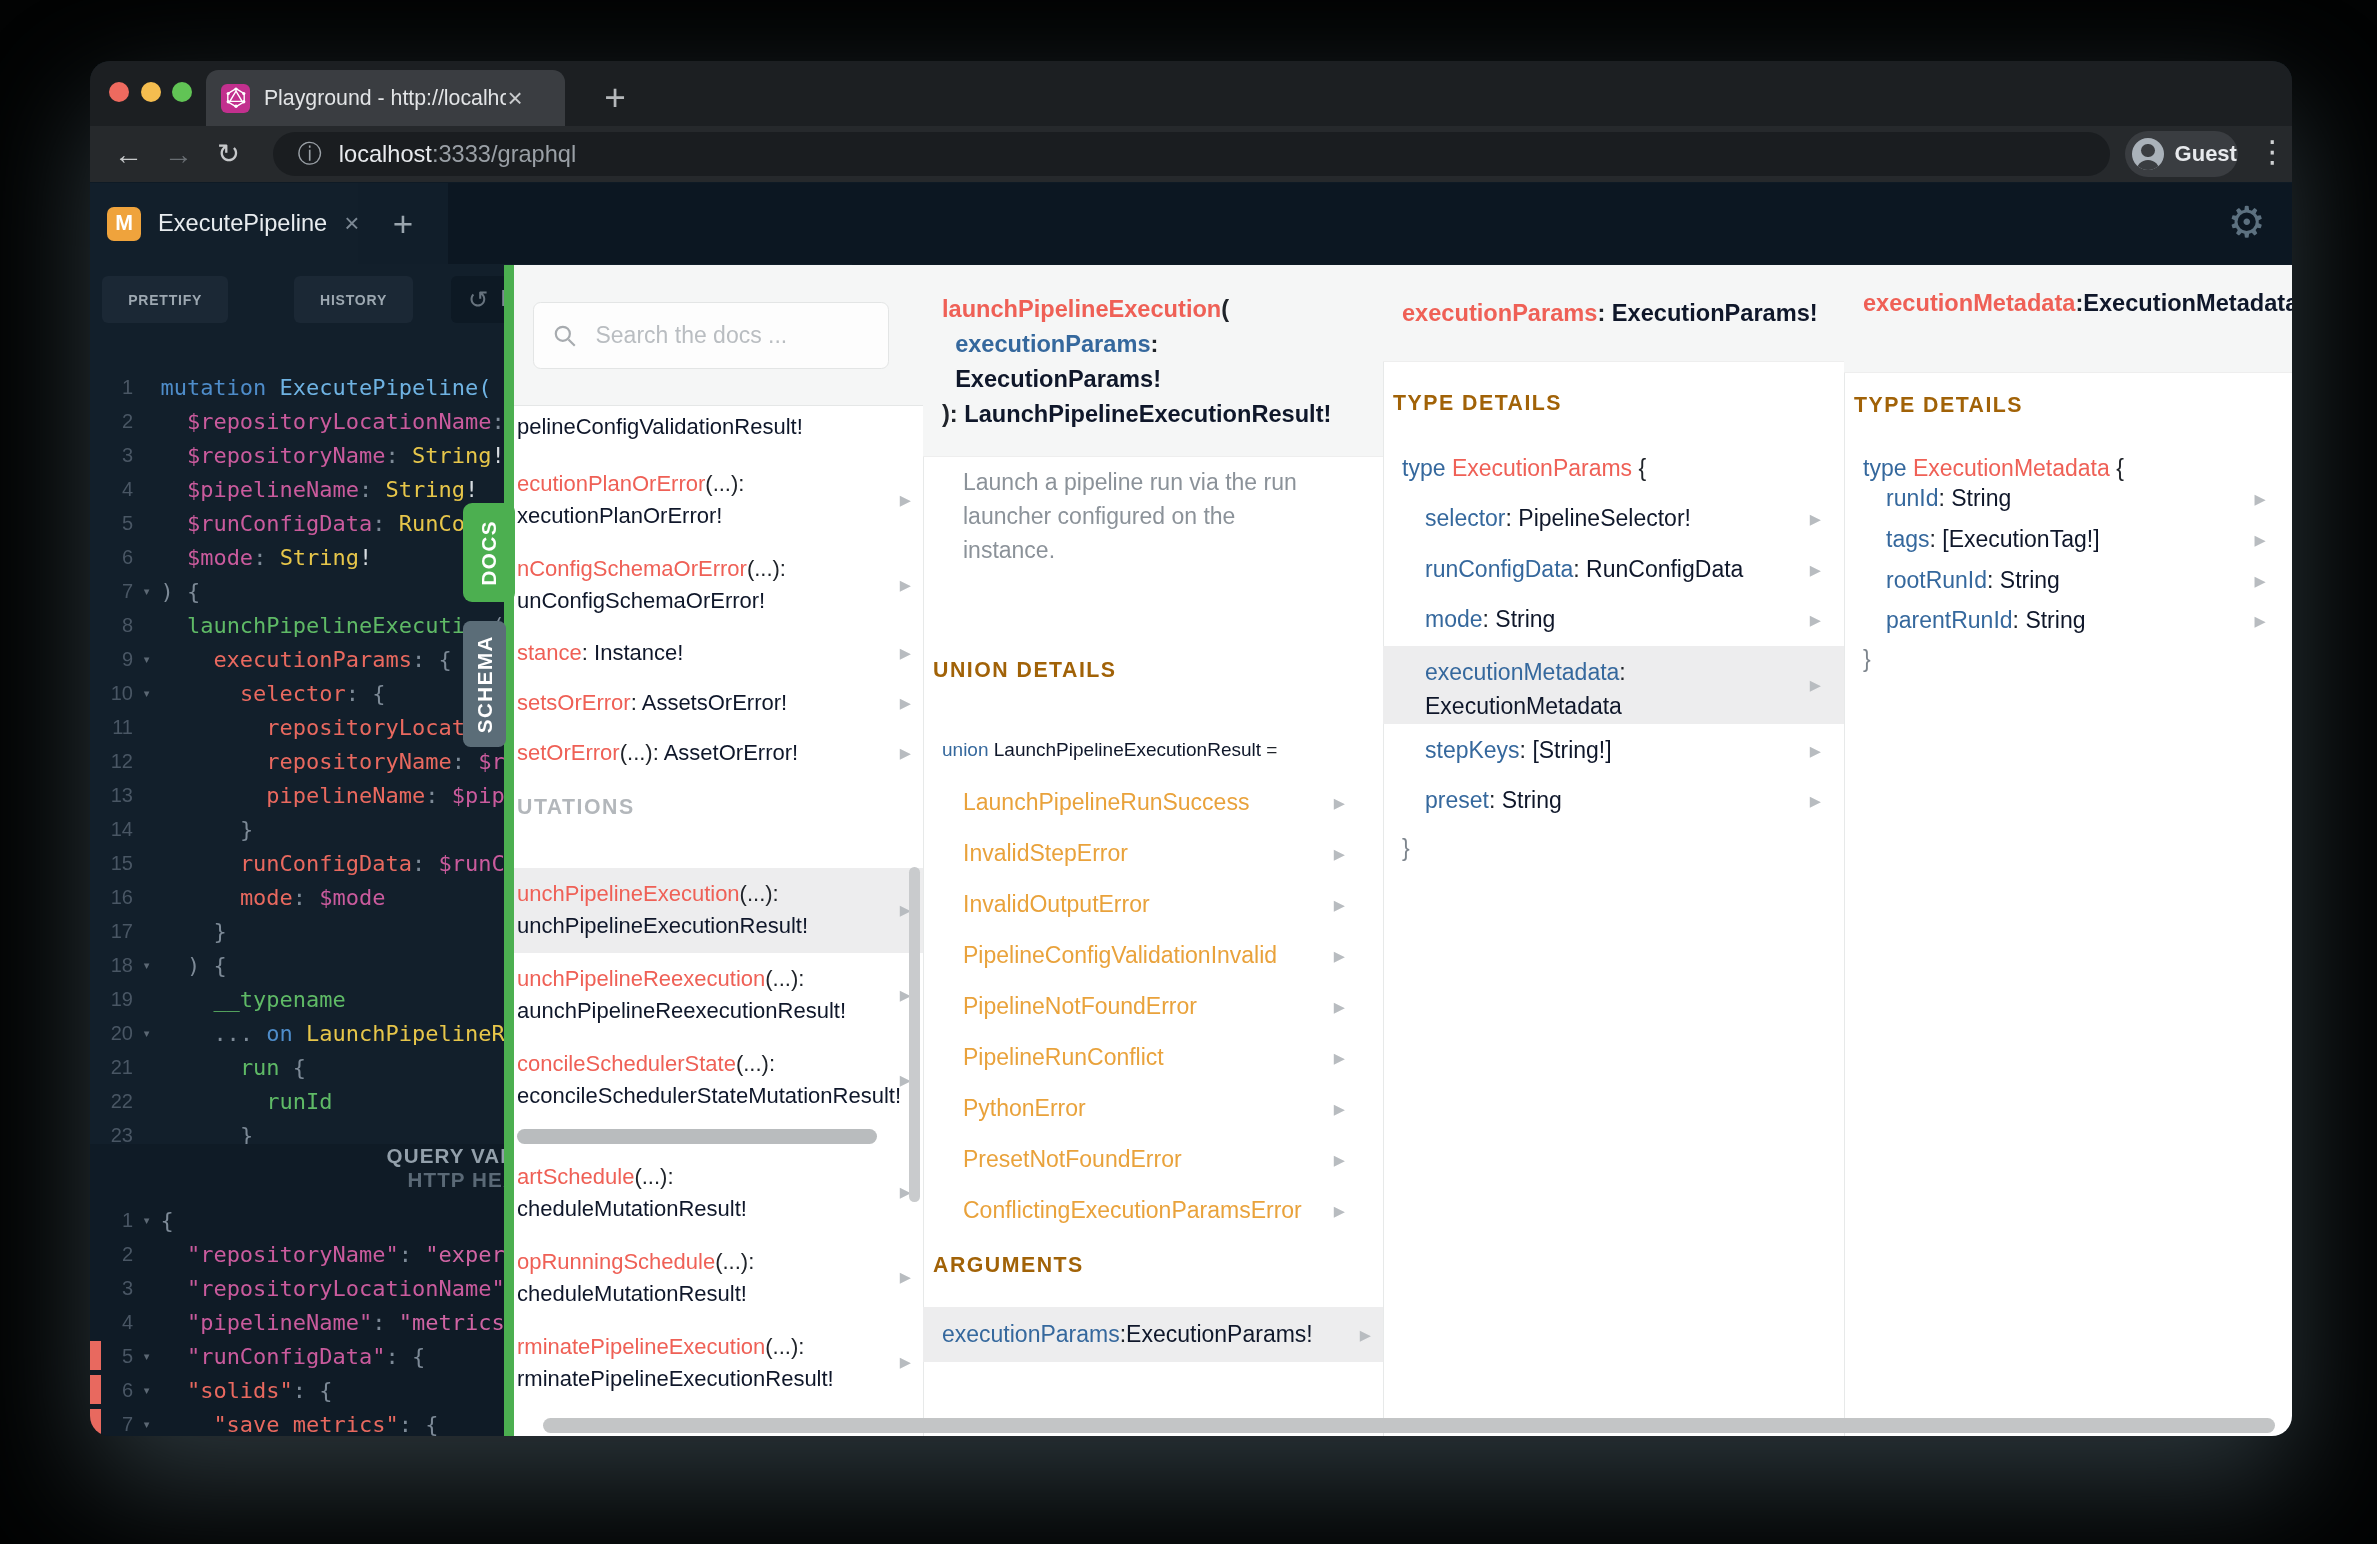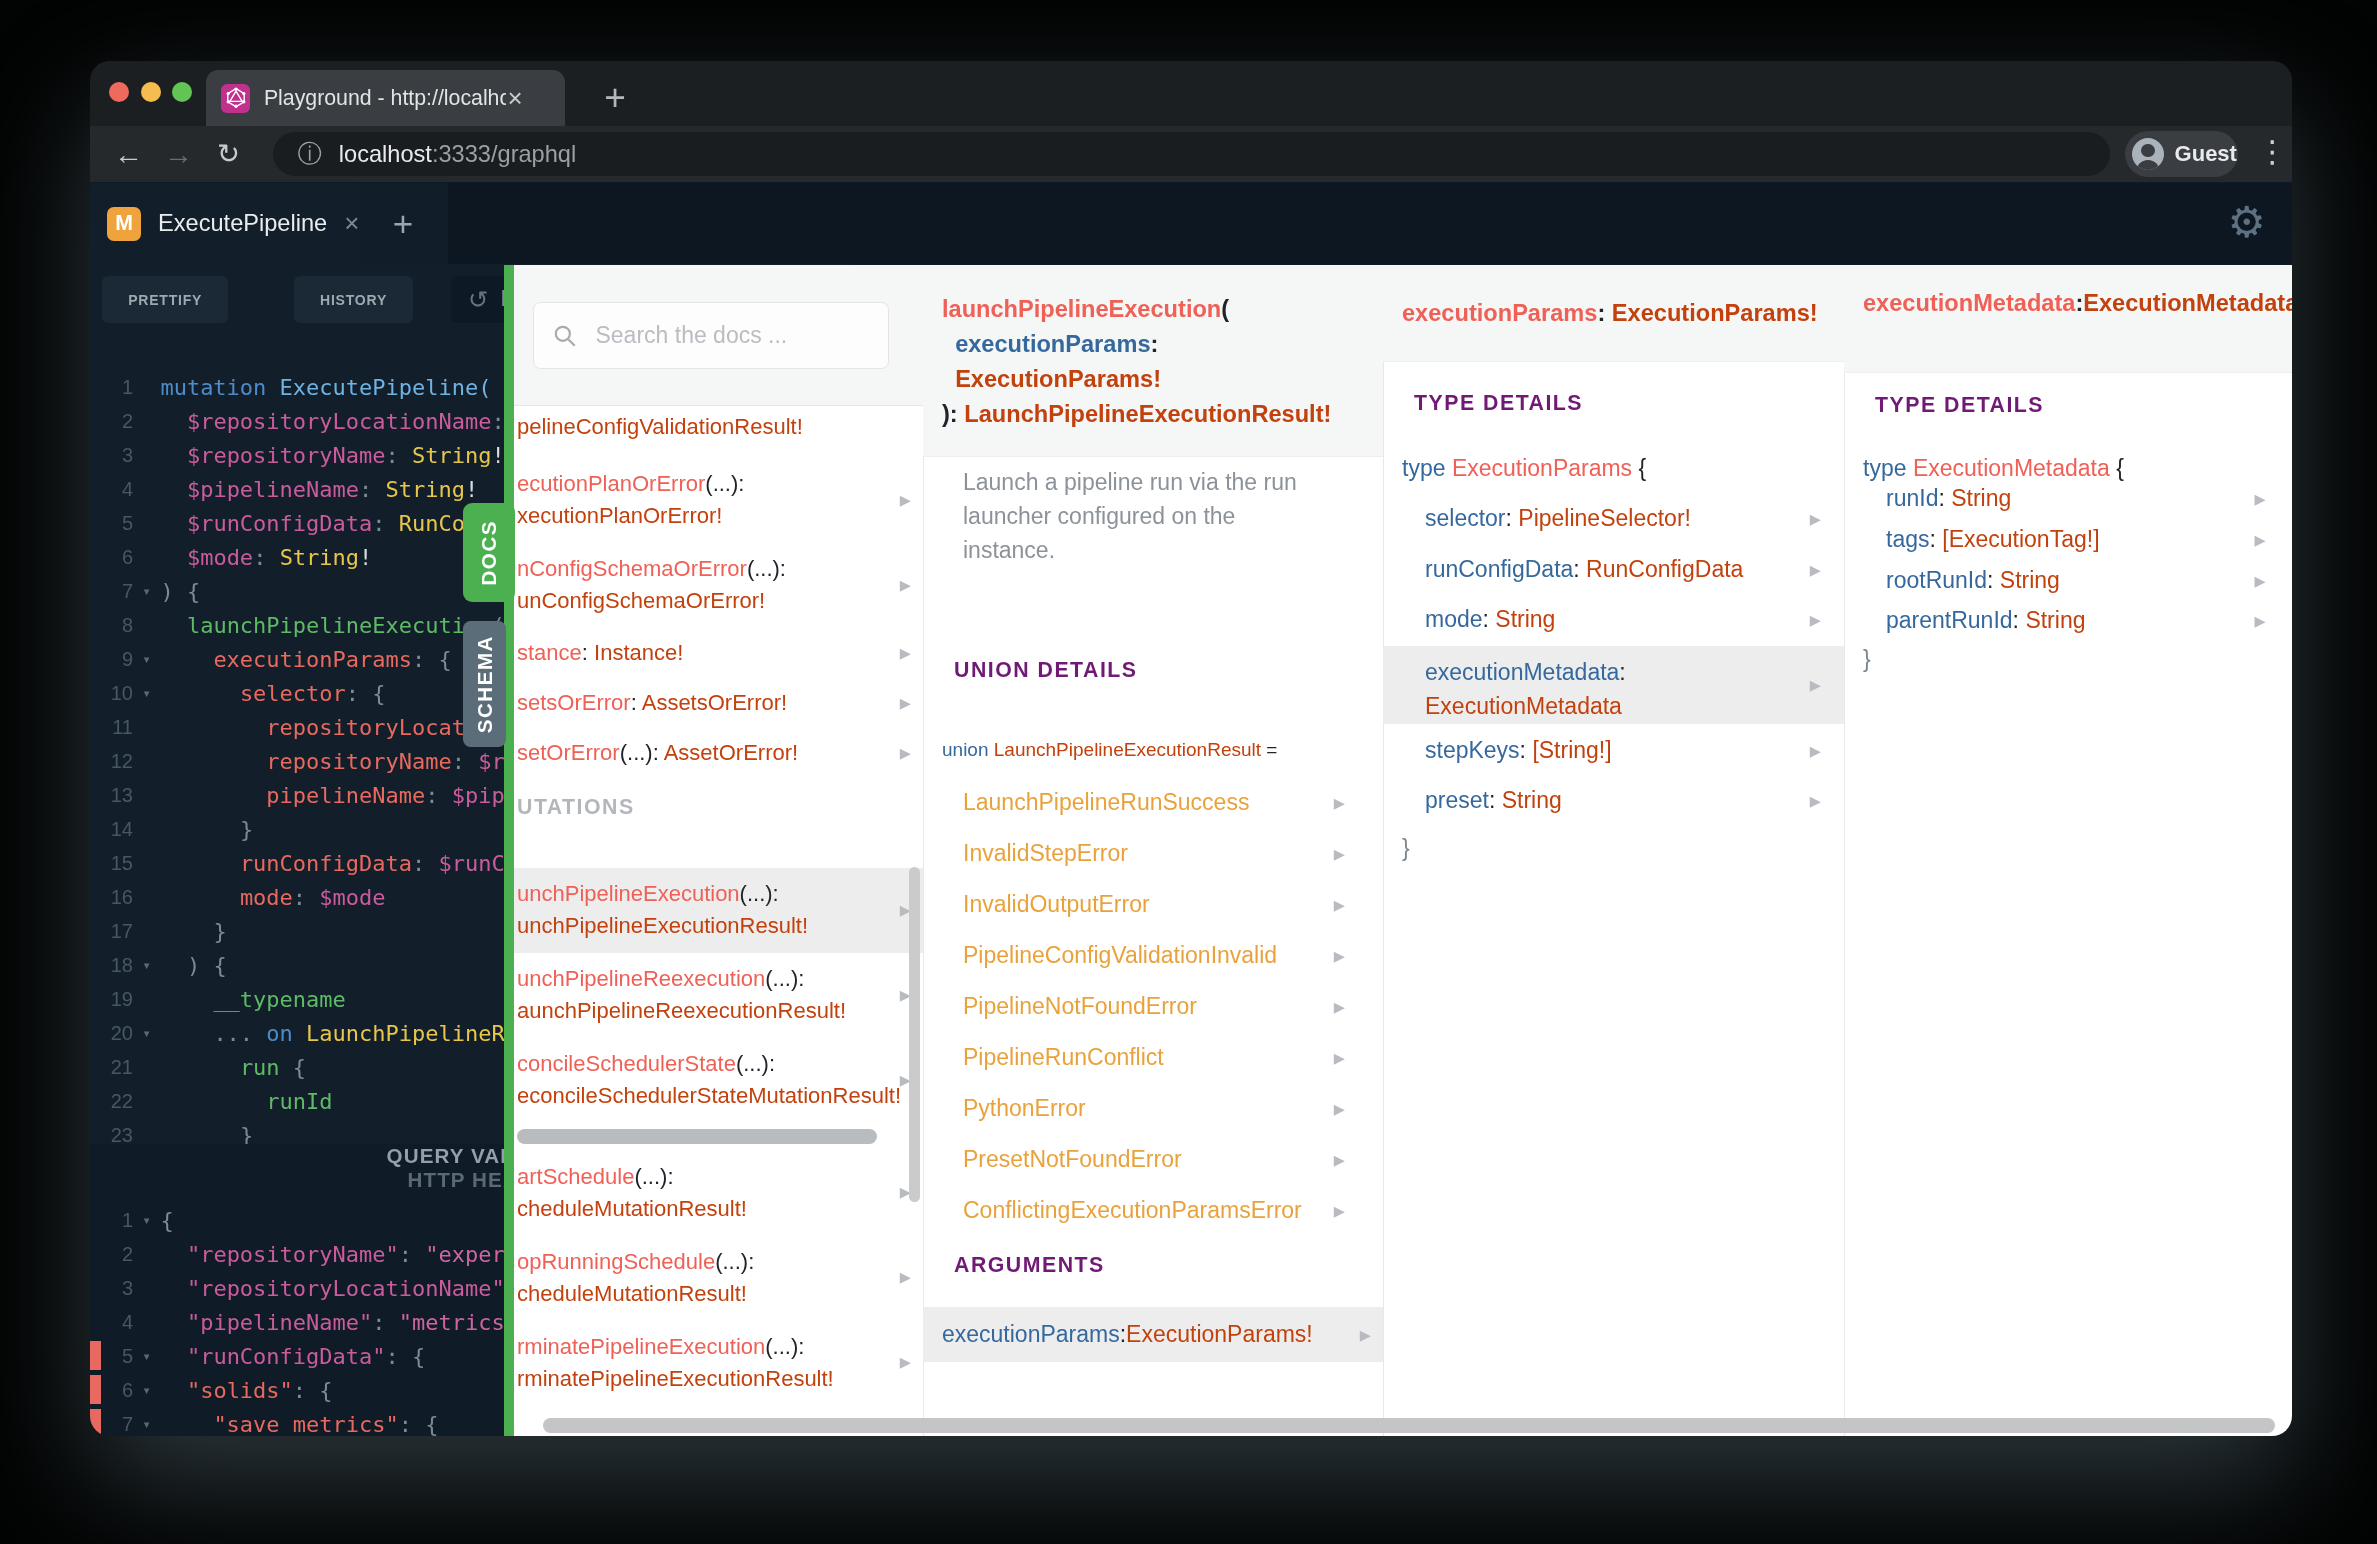--- a/index.html
+++ b/index.html
@@ -98,27 +98,27 @@
   .ditem.two{height:85px;padding-top:10.7px;}
   .ditem.one{height:50px;padding-top:9.1px;}
   .ditem.partial{height:47px;padding-top:0;}
   .ditem.sel{background:#ededee;margin-top:32px;}
   .dsect{color:#b3b7bb;font-weight:bold;font-size:21.3px;letter-spacing:1.5px;height:58px;padding:17px 0 0 3px;box-sizing:border-box;}
   .dar{position:absolute;right:12.2px;top:50%;transform:translateY(-50%);color:#b8bcc0;font-size:14.5px;}
   .hbar{position:relative;height:27.4px;}
   .hbar .thumb{position:absolute;left:3px;right:46px;top:6.1px;height:15.2px;background:#b9bcbe;border-radius:7.6px;}
   .vthumb{position:absolute;right:3px;top:602px;height:335px;width:10.7px;background:#c9cbcd;border-radius:5.3px;}
 
-  .sg.dr,.tk2.dr{color:#ef6056}.sg.do,.tk2.do{color:#c2410c}.sg.dd,.tk2.dd{color:#20242a}.sg.db,.tk2.db{color:#35689d}
+  .sg.dr,.tk2.dr{color:#ef6056}.sg.do,.tk2.do{color:#0f172a}.sg.dd,.tk2.dd{color:#20242a}.sg.db,.tk2.db{color:#35689d}
   .sg.pad{white-space:pre}
 
   .dc2-head{height:192px;background:#f5f6f6;border-bottom:0.8px solid #eee;padding:27.4px 0 0 19px;box-sizing:border-box;}
   .dc2-head .sigline{line-height:35px;font-size:23.6px;font-weight:bold;white-space:pre;}
   .ddesc{position:absolute;left:40px;top:200px;font-size:23px;color:#8b9299;line-height:34px;}
-  .dsect2{position:absolute;left:31px;color:#701a75;font-weight:bold;font-size:21.3px;letter-spacing:1.5px;}
+  .dsect2{position:absolute;left:10px;color:#a16207;font-weight:bold;font-size:21.3px;letter-spacing:1.5px;}
   .udecl{position:absolute;left:19px;top:474px;font-size:19px;white-space:pre;}
   .members{position:absolute;left:0;right:0;top:512px;}
   .mrow{position:relative;height:51px;display:flex;align-items:center;padding-left:40px;color:#e9a23b;font-size:23px;}
   .mrow .dar{right:38px;}
   .argrow{position:absolute;left:0;right:0;top:1042px;height:55px;background:#ededee;display:flex;align-items:center;
           padding-left:19px;font-size:23px;box-sizing:border-box;}
   .argrow .dar{right:12.2px;}
 
   .dtypehead{background:#f5f6f6;border-bottom:0.8px solid #eee;display:flex;align-items:center;padding-left:19px;
              font-size:23.6px;font-weight:bold;white-space:pre;box-sizing:border-box;}

